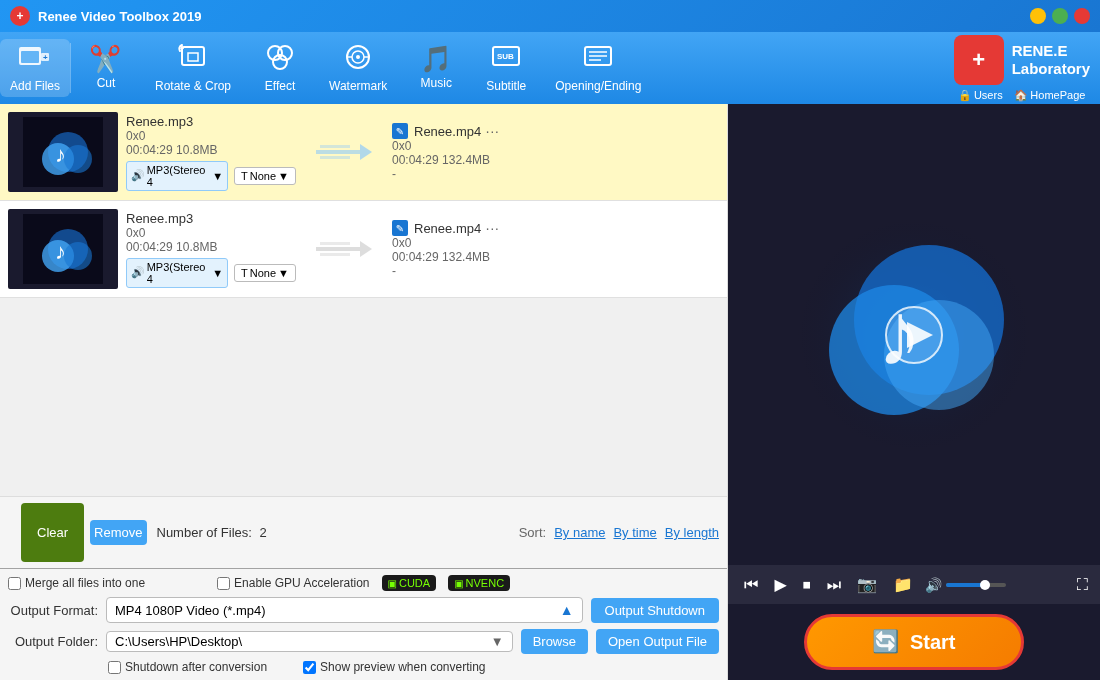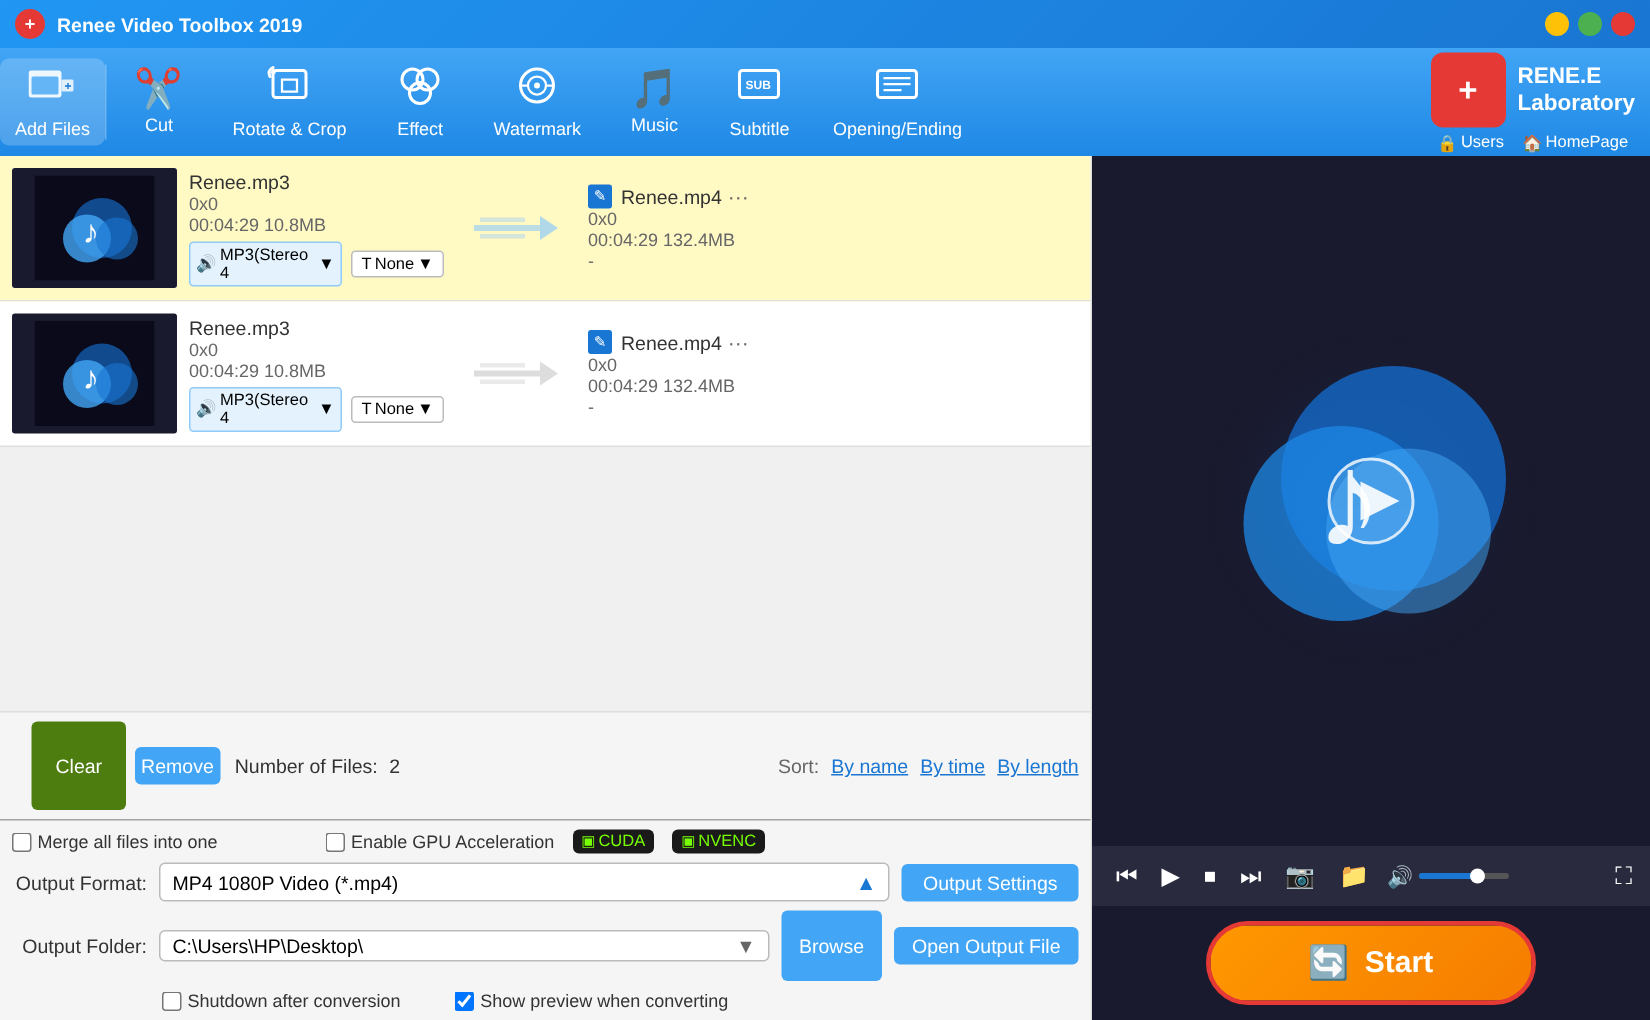--- a/index.html
+++ b/index.html
@@ -262,21 +262,21 @@
       padding: 2px 8px;
       font-size: 13px;
       background: white;
       display: flex; align-items: center; justify-content: space-between;
     }
     .btn-browse {
       background: #42A5F5;
       color: white;
       border: none;
       border-radius: 4px;
-      padding: 16px 12px;
+      padding: 5px 12px;
       cursor: pointer;
       font-size: 13px;
     }
     .btn-open-output {
       background: #42A5F5;
       color: white;
       border: none;
       border-radius: 4px;
       padding: 5px 12px;
       cursor: pointer;
@@ -635,21 +635,21 @@
           <span>NVENC</span>
         </div>
       </div>
 
       <div class="format-row">
         <span class="row-label">Output Format:</span>
         <div class="format-select">
           <span>MP4 1080P Video (*.mp4)</span>
           <span class="format-select-arrow">▲</span>
         </div>
-        <button class="btn-output-settings">Output Settings</button>
+        <button class="btn-output-settings">Output Shutdown</button>
       </div>
 
       <div class="folder-row">
         <span class="row-label">Output Folder:</span>
         <div class="folder-input">
           <span>C:\Users\HP\Desktop\</span>
           <span style="color:#666;">▼</span>
         </div>
         <button class="btn-browse">Browse</button>
         <button class="btn-open-output">Open Output File</button>

